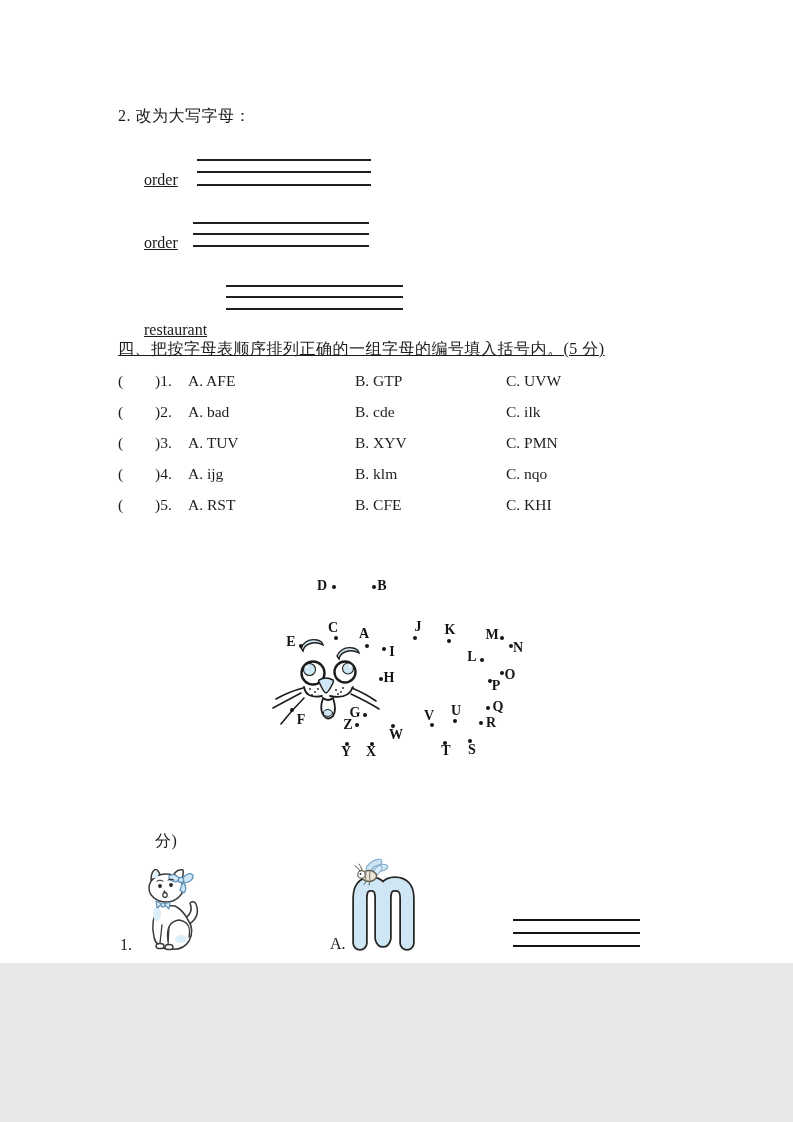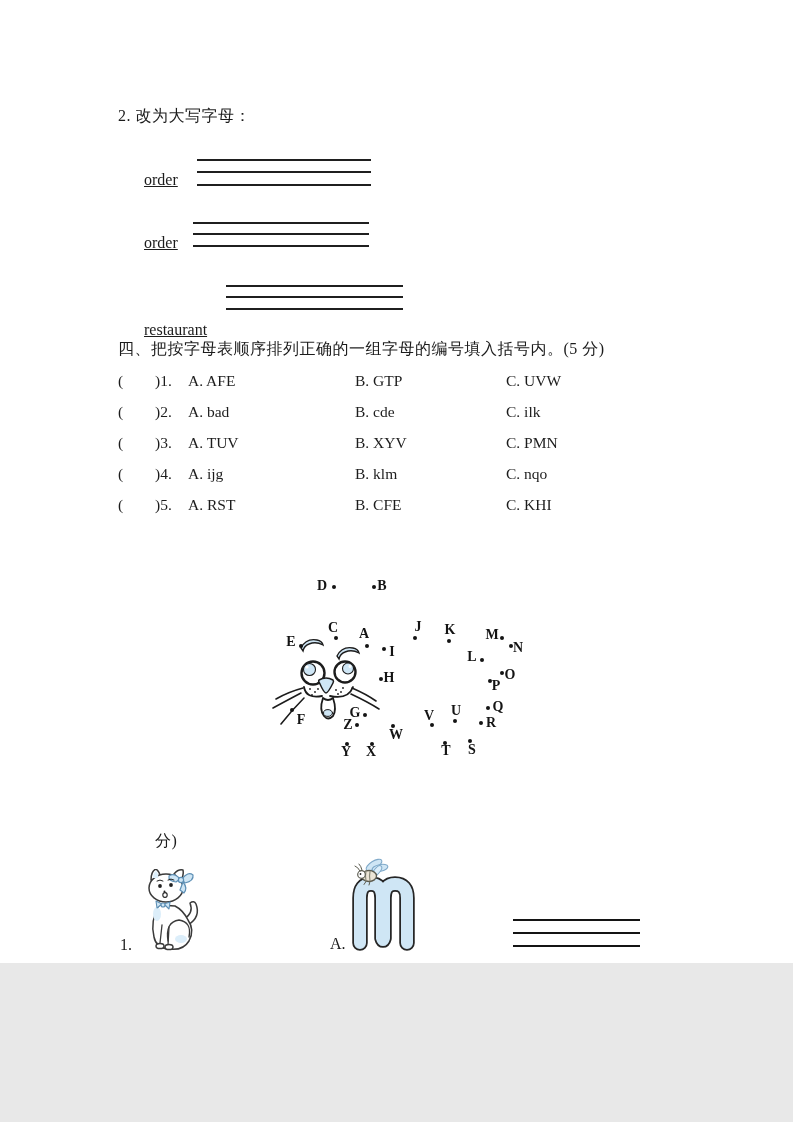--- a/index.html
+++ b/index.html
@@ -52,21 +52,21 @@
   <div class="abs eng" style="left:144px;top:234px;">order</div>
   <div class="wline" style="left:193px;top:222px;width:176px;"></div>
   <div class="wline" style="left:193px;top:233px;width:176px;"></div>
   <div class="wline" style="left:193px;top:245px;width:176px;"></div>
 
   <div class="abs eng" style="left:144px;top:297px;margin-top:24px;">restaurant</div>
   <div class="wline" style="left:226px;top:285px;width:177px;"></div>
   <div class="wline" style="left:226px;top:296px;width:177px;"></div>
   <div class="wline" style="left:226px;top:308px;width:177px;"></div>
 
-  <div class="abs cjk" style="left:118px;top:339px;">四、把按字母表顺序排列正确的一组字母的编号填入括号内。(5 分)</div>
+  <div class="abs cjk" style="left:118px;top:339px;text-decoration:underline;">四、把按字母表顺序排列正确的一组字母的编号填入括号内。(5 分)</div>
 
   <div class="r4" style="top:372px;">
     <span class="c-brk">(</span>
     <span class="c-pre">)1.</span>
     <span class="c-a">A. AFE</span>
     <span class="c-b">B. GTP</span>
     <span class="c-c">C. UVW</span>
   </div>
   <div class="r4" style="top:403px;">
     <span class="c-brk">(</span>

